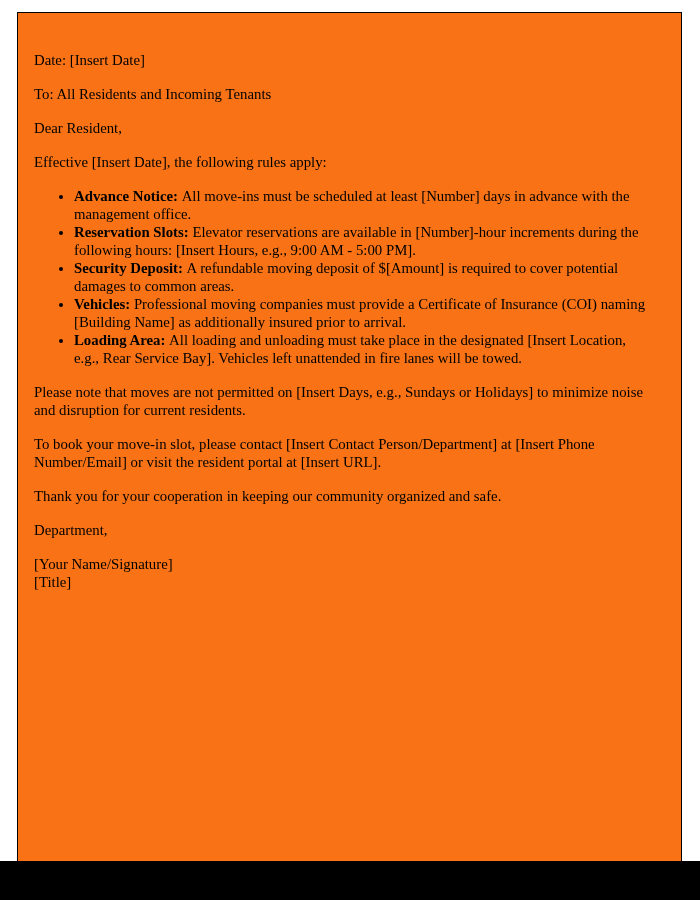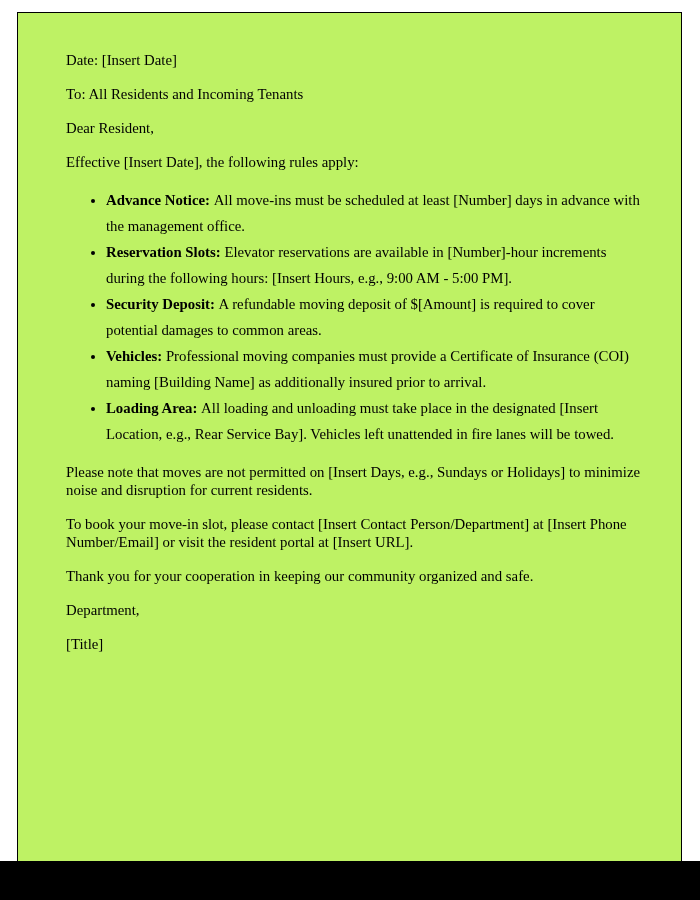--- a/index.html
+++ b/index.html
@@ -9,33 +9,33 @@
     font-family: "Liberation Serif", "DejaVu Serif", serif;
     color: #000000;
     position: relative;
     overflow: hidden;
   }
   .page {
     position: absolute;
     left: 17px; top: 12px;
     width: 665px; height: 850px;
     border: 1px solid #000000;
-    background: #bef264;
-    padding: 38px 34px 20px 48px;
+    background: #f97316;
+    padding: 38px 34px 20px 16px;
     font-size: 14.8px;
     line-height: 18px;
   }
   .para { margin: 16px 0; }
   .para:first-child { margin-top: 0; }
   ul.rules {
     margin: 16px 0;
     padding-left: 40px;
     list-style-type: disc;
   }
-  ul.rules li { line-height: 26px; }
+  ul.rules li { line-height: 18px; }
   .sig-line { line-height: 18px; }
   .sig-block { margin: 16px 0; }
   b { font-weight: bold; }
   .bottom-bar {
     position: absolute;
     left: 0; top: 861px;
     width: 700px; height: 39px;
     background: #000000;
   }
 </style>
@@ -65,18 +65,19 @@
 
   <p class="para">Please note that moves are not permitted on [Insert Days, e.g., Sundays or Holidays] to minimize noise and disruption for current residents.</p>
 
   <p class="para">To book your move-in slot, please contact [Insert Contact Person/Department] at [Insert Phone Number/Email] or visit the resident portal at [Insert URL].</p>
 
   <p class="para">Thank you for your cooperation in keeping our community organized and safe.</p>
 
   <p class="para">Department,</p>
 
   <div class="sig-block">
+    <div class="sig-line">[Your Name/Signature]</div>
     <div class="sig-line">[Title]</div>
   </div>
 
 </div>
 
 <div class="bottom-bar"></div>
 
 </body></html>

